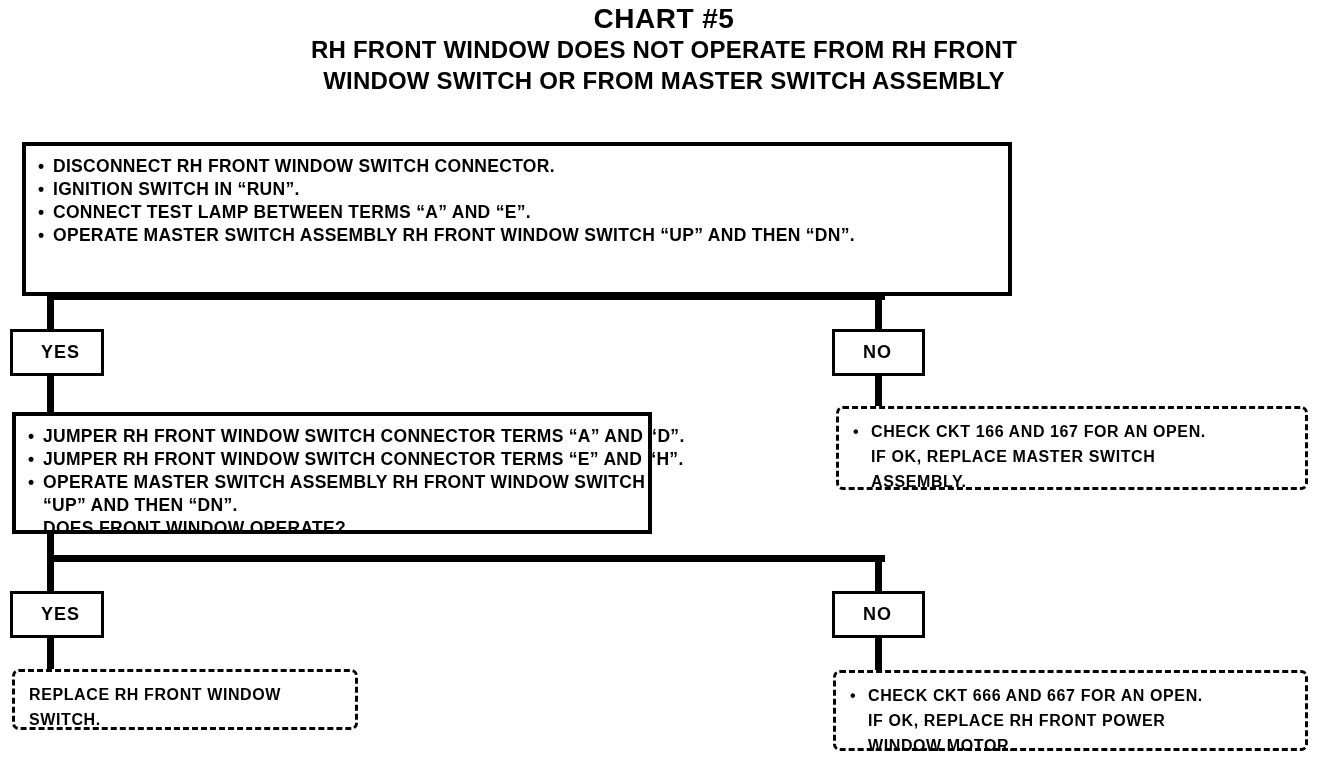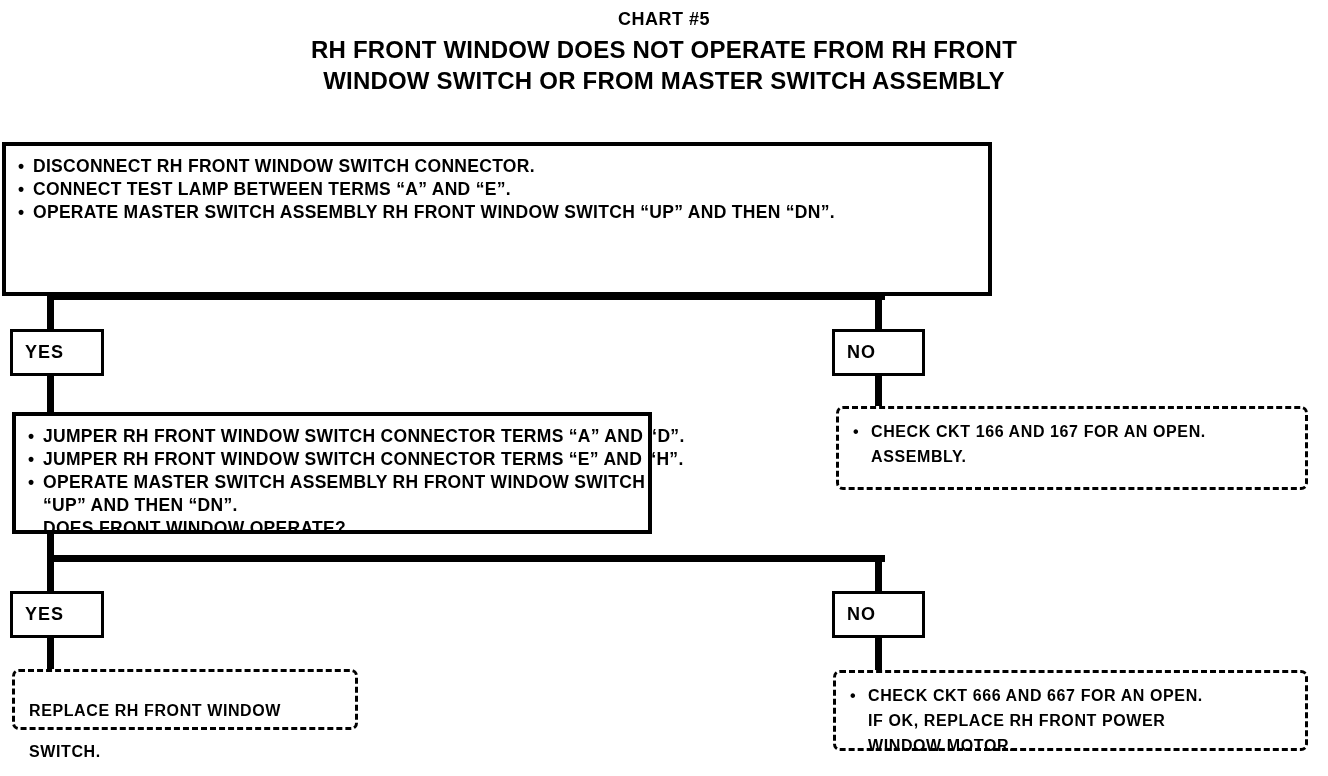--- a/index.html
+++ b/index.html
@@ -21,21 +21,21 @@
 
   
   .title-block {
     position: absolute;
     left: 0;
     top: 4px;
     width: 1328px;
     text-align: center;
   }
   .title-main {
-    font-size: 18px;
+    font-size: 28px;
     font-weight: bold;
     letter-spacing: 0.5px;
     line-height: 30px;
     white-space: nowrap;
   }
   .title-sub {
     font-size: 24px;
     font-weight: bold;
     letter-spacing: 0.2px;
     line-height: 31px;
@@ -64,21 +64,21 @@
     background: #ffffff;
     box-sizing: border-box;
     z-index: 4;
     display: flex;
     align-items: center;
   }
   .yn-label {
     font-size: 18px;
     font-weight: bold;
     letter-spacing: 1px;
-    padding-left: 12px;
+    padding-left: 28px;
   }
 
   
   .lines {
     position: absolute;
     left: 12px;
     top: 9px;
     right: 6px;
   }
   .line {
@@ -117,21 +117,20 @@
     padding-left: 18px;
   }
   .line-result.bullet::before {
     content: "\2022";
     position: absolute;
     left: 0;
     top: 0;
   }
   .line-result.nobullet {
     padding-left: 0;
-    margin-top: 16px;
   }
 
   
   .conn-v {
     position: absolute;
     width: 7px;
     background: #000000;
     z-index: 2;
   }
   .conn-h {
@@ -169,23 +168,24 @@
   <div class="conn-h" style="left:47px; top:555px; width:838px;"></div>
 
   <div class="conn-v" style="left:47px; top:555px; height:40px;"></div>
 
   <div class="conn-v" style="left:875px; top:555px; height:40px;"></div>
 
   <div class="conn-v" style="left:47px; top:634px; height:38px;"></div>
 
   <div class="conn-v" style="left:875px; top:634px; height:38px;"></div>
 
-  <div class="solid-box" style="left:2px; top:142px; width:990px; height:154px;">
+  <div class="solid-box" style="left:22px; top:142px; width:990px; height:154px;">
     <div class="lines">
       <div class="line bullet">DISCONNECT RH FRONT WINDOW SWITCH CONNECTOR.</div>
+      <div class="line bullet">IGNITION SWITCH IN “RUN”.</div>
       <div class="line bullet">CONNECT TEST LAMP BETWEEN TERMS “A” AND “E”.</div>
       <div class="line bullet">OPERATE MASTER SWITCH ASSEMBLY RH FRONT WINDOW SWITCH “UP” AND THEN “DN”.</div>
     </div>
   </div>
 
   <div class="yn-box" style="left:10px; top:329px; width:94px; height:47px;">
     <span class="yn-label">YES</span>
   </div>
 
   <div class="yn-box" style="left:832px; top:329px; width:93px; height:47px;">
@@ -198,20 +198,21 @@
       <div class="line bullet">JUMPER RH FRONT WINDOW SWITCH CONNECTOR TERMS “E” AND “H”.</div>
       <div class="line bullet">OPERATE MASTER SWITCH ASSEMBLY RH FRONT WINDOW SWITCH</div>
       <div class="line cont">“UP” AND THEN “DN”.</div>
       <div class="line cont">DOES FRONT WINDOW OPERATE?</div>
     </div>
   </div>
 
   <div class="dashed-box" style="left:836px; top:406px; width:472px; height:84px;">
     <div class="lines-result">
       <div class="line-result bullet">CHECK CKT 166 AND 167 FOR AN OPEN.</div>
+      <div class="line-result">IF OK, REPLACE MASTER SWITCH</div>
       <div class="line-result">ASSEMBLY.</div>
     </div>
   </div>
 
   <div class="yn-box" style="left:10px; top:591px; width:94px; height:47px;">
     <span class="yn-label">YES</span>
   </div>
 
   <div class="yn-box" style="left:832px; top:591px; width:93px; height:47px;">
     <span class="yn-label">NO</span>

